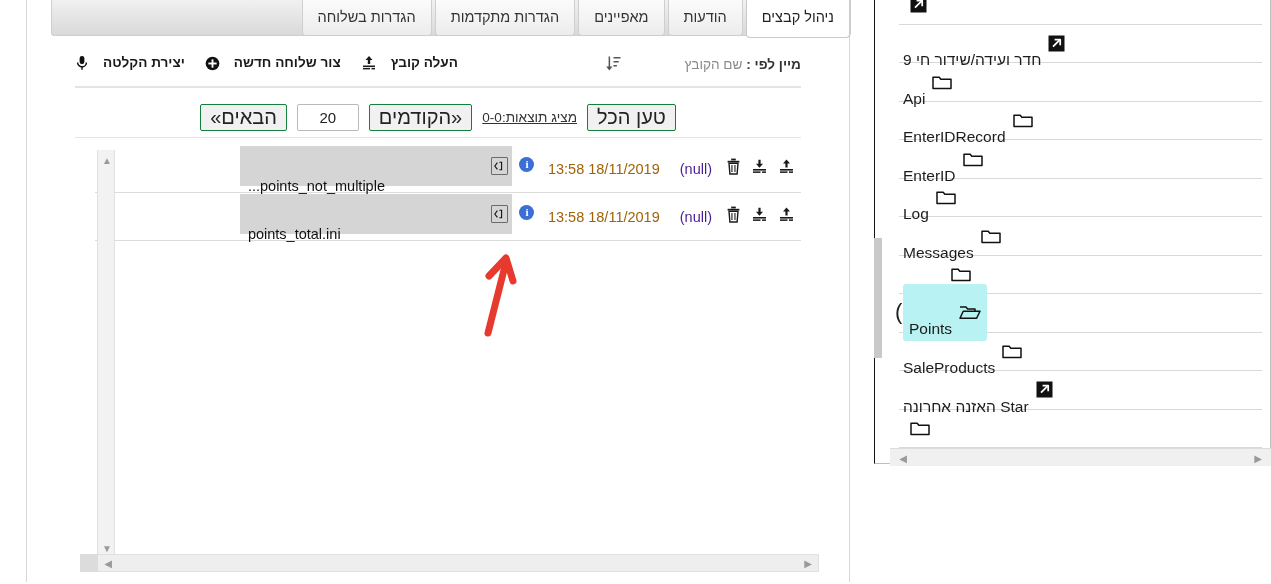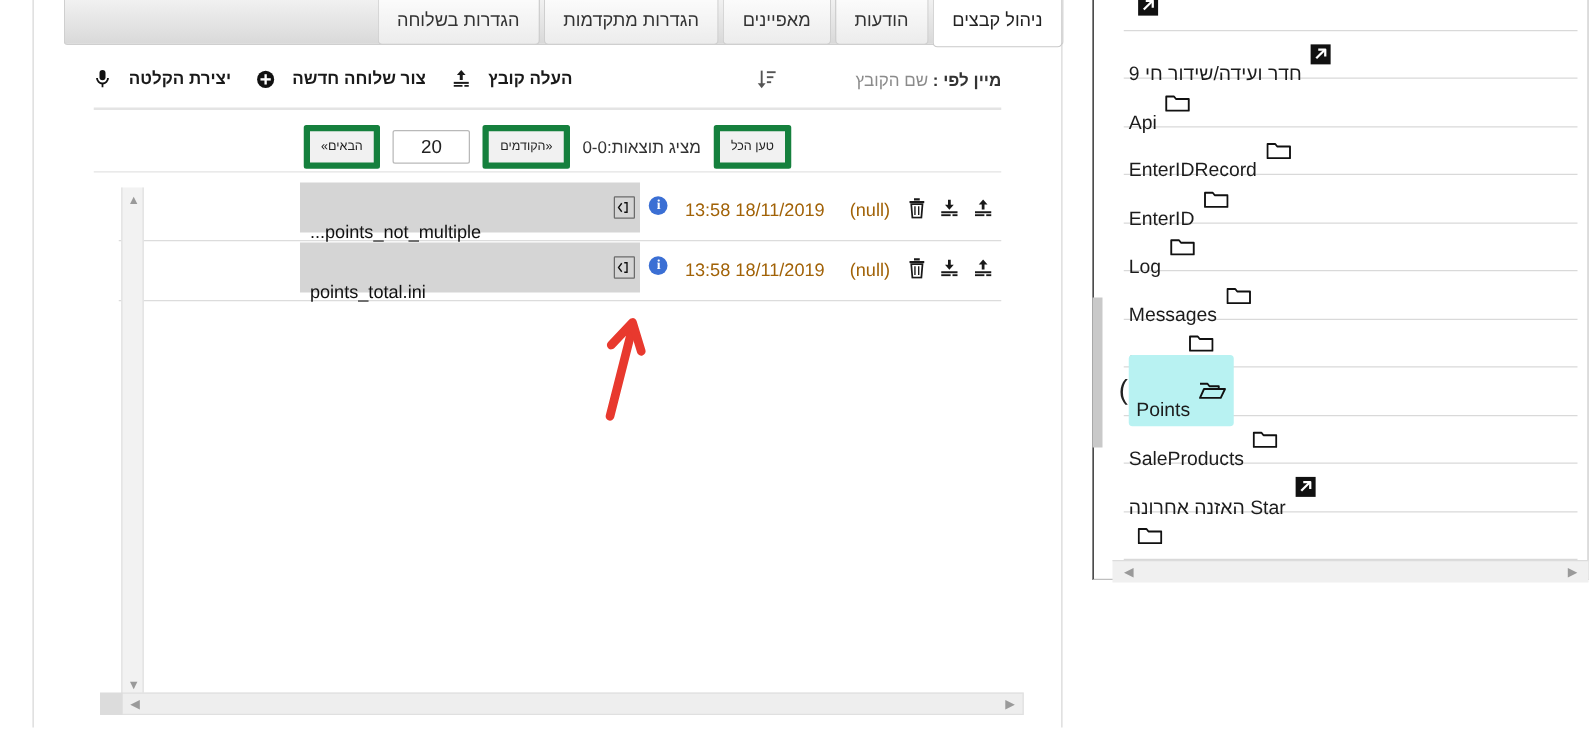--- a/index.html
+++ b/index.html
@@ -81,36 +81,36 @@
 
   
   .pager {
     position: absolute; right: 48px; left: 48px; top: 100px; height: 40px;
     display: flex; flex-direction: row; align-items: center;
     justify-content: center;
     gap: 10px;
     border-bottom: 1px solid #e4e4e4;
   }
   .pg-btn {
-    font-size: 10px; color: #222;
+    font-size: 20px; color: #222;
     background: #f1f1f1;
-    border: 5px solid #15803d;
+    border: 1px solid #15803d;
     border-radius: 2px;
     padding: 4px 9px;
     cursor: pointer; white-space: nowrap;
     line-height: 17px;
   }
   .pg-input {
     width: 62px; height: 27px;
     font-size: 15px; text-align: center;
     border: 1px solid #b9b9b9; border-radius: 2px;
     background:#fff; color:#222;
     font-family: "Liberation Sans", sans-serif;
   }
-  .pg-status { font-size: 13.6px; color: #333; white-space: nowrap; }
+  .pg-status { font-size: 13.6px; color: #333; white-space: nowrap; text-decoration: underline; }
 
   
   .list-wrap {
     position: absolute; right: 48px; left: 68px; top: 147px;
     height: 400px;
   }
   .file-row {
     position: relative;
     height: 48px;
     border-bottom: 1px solid #dcdcdc;
@@ -138,21 +138,21 @@
   .cell-info { width: 30px; display:flex; justify-content:center; align-items:center; margin-top:-8px;}
   .info-dot {
     width: 15px; height: 15px; border-radius: 50%;
     background: #3b6fd4;
     color: #fff; font-size: 11px; font-weight: bold;
     display:flex; align-items:center; justify-content:center;
     font-family: "Liberation Serif", serif;
     line-height: 1;
   }
   .cell-date { font-size: 14.5px; color: #a16207; direction: ltr; white-space: nowrap; padding: 0 6px; }
-  .cell-null { font-size: 14.5px; color: #a16207; padding: 0 14px; }
+  .cell-null { font-size: 14.5px; color: #4c1d95; padding: 0 14px; }
   .cell-actions { display:flex; flex-direction: row; gap: 10px; align-items:center; padding-right: 6px; }
   .act { cursor: pointer; display:inline-flex; color:#1a1a1a; }
 
   
   .v-scroll {
     position: absolute; left: 70px; top: 152px;
     width: 18px; height: 408px;
     background: #f2f2f2;
     border-left: 1px solid #e0e0e0;
     border-right: 1px solid #e0e0e0;

